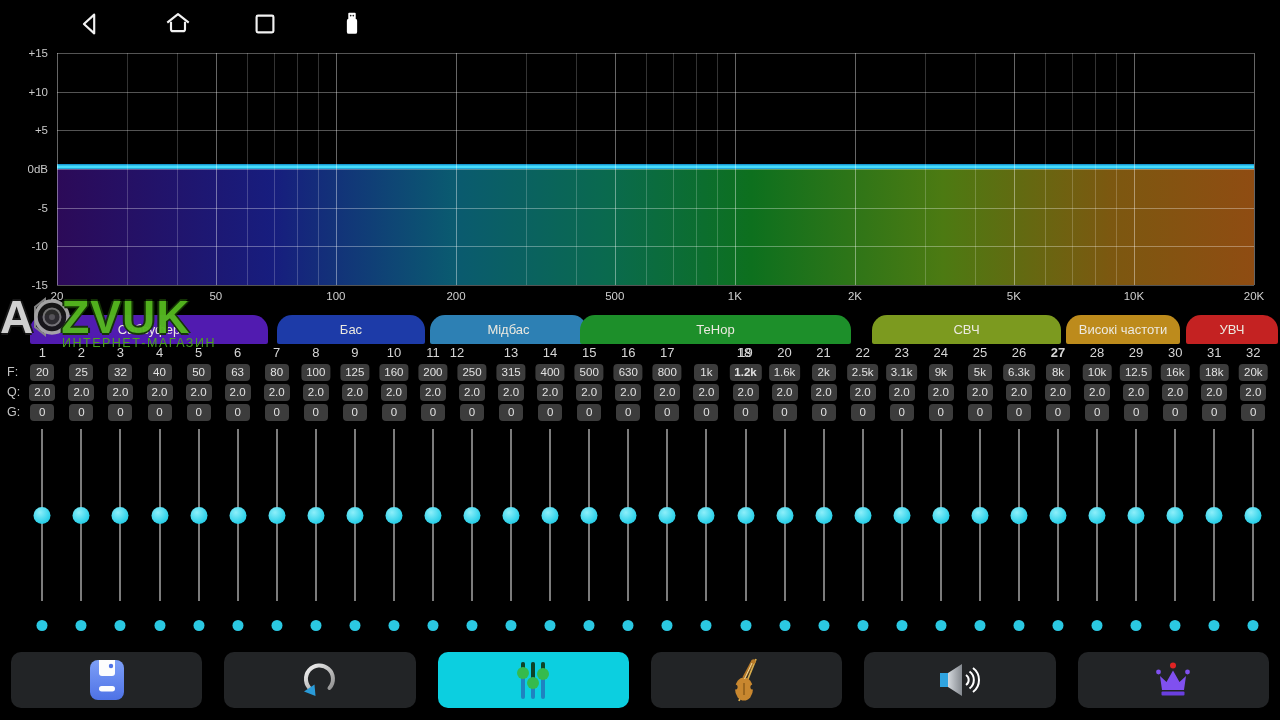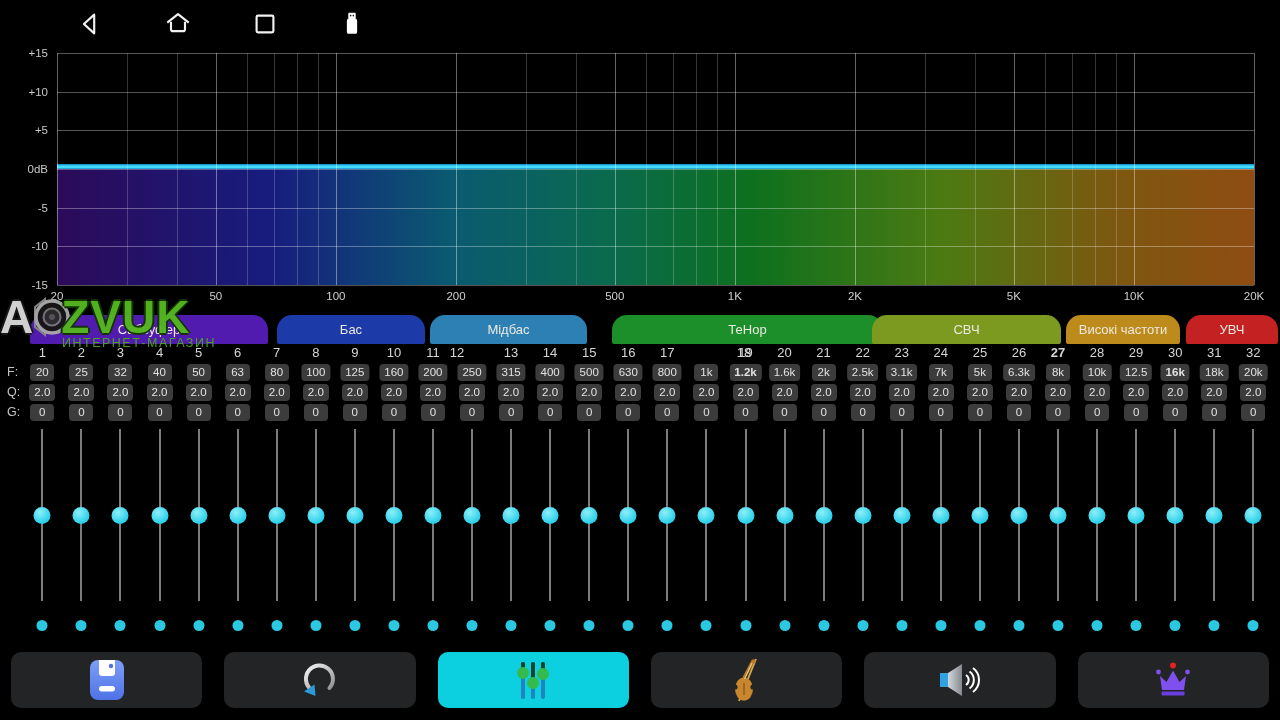--- a/index.html
+++ b/index.html
@@ -132,21 +132,21 @@
     <div class="freq-label" style="left: 855px;">2K</div>
     <div class="freq-label" style="left: 1013.8px;">5K</div>
     <div class="freq-label" style="left: 1133.9px;">10K</div>
     <div class="freq-label" style="left: 1254px;">20K</div>
   </div>
 
 <div id="tabs" class="layer z2">
     <div class="group-tab" style="left: 30px; width: 238px; background: rgb(81, 27, 176);">Сабвуфер</div>
     <div class="group-tab" style="left: 277px; width: 148px; background: rgb(29, 59, 168);">Бас</div>
     <div class="group-tab" style="left: 430px; width: 157px; background: rgb(45, 128, 180);">Мідбас</div>
-    <div class="group-tab" style="left: 612px; width: 271px; background: rgb(29, 143, 42);">ТеНор</div>
+    <div class="group-tab" style="left: 580px; width: 271px; background: rgb(29, 143, 42);">ТеНор</div>
     <div class="group-tab" style="left: 872px; width: 189px; background: rgb(124, 154, 31);">СВЧ</div>
     <div class="group-tab" style="left: 1066px; width: 114px; background: rgb(189, 139, 28);">Високі частоти</div>
     <div class="group-tab" style="left: 1186px; width: 92px; background: rgb(196, 34, 34);">УВЧ</div>
   </div>
 
 <div id="table" class="layer z2">
   <div class="row-label" style="top:364px">F:</div>
   <div class="row-label" style="top:384px">Q:</div>
   <div class="row-label" style="top:404px">G:</div>
   <div id="band-numbers">
@@ -200,27 +200,27 @@
       <div class="chip" style="left: 550.1px;">400</div>
       <div class="chip" style="left: 589.2px;">500</div>
       <div class="chip" style="left: 628.3px;">630</div>
       <div class="chip" style="left: 667.3px;">800</div>
       <div class="chip" style="left: 706.4px;">1k</div>
       <div class="chip" style="left: 745.5px; font-weight: bold;">1.2k</div>
       <div class="chip" style="left: 784.5px;">1.6k</div>
       <div class="chip" style="left: 823.6px;">2k</div>
       <div class="chip" style="left: 862.7px;">2.5k</div>
       <div class="chip" style="left: 901.7px;">3.1k</div>
-      <div class="chip" style="left: 940.8px;">7k</div>
+      <div class="chip" style="left: 940.8px;">9k</div>
       <div class="chip" style="left: 979.9px;">5k</div>
       <div class="chip" style="left: 1018.9px;">6.3k</div>
       <div class="chip" style="left: 1058px;">8k</div>
       <div class="chip" style="left: 1097.1px;">10k</div>
       <div class="chip" style="left: 1136.1px;">12.5</div>
-      <div class="chip" style="left: 1175.2px; font-weight: bold;">16k</div>
+      <div class="chip" style="left: 1175.2px;">16k</div>
       <div class="chip" style="left: 1214.2px;">18k</div>
       <div class="chip" style="left: 1253.3px;">20k</div>
     </div>
   <div id="row-q">
       <div class="chip" style="left: 42.3px;">2.0</div>
       <div class="chip" style="left: 81.4px;">2.0</div>
       <div class="chip" style="left: 120.4px;">2.0</div>
       <div class="chip" style="left: 159.5px;">2.0</div>
       <div class="chip" style="left: 198.6px;">2.0</div>
       <div class="chip" style="left: 237.6px;">2.0</div>

